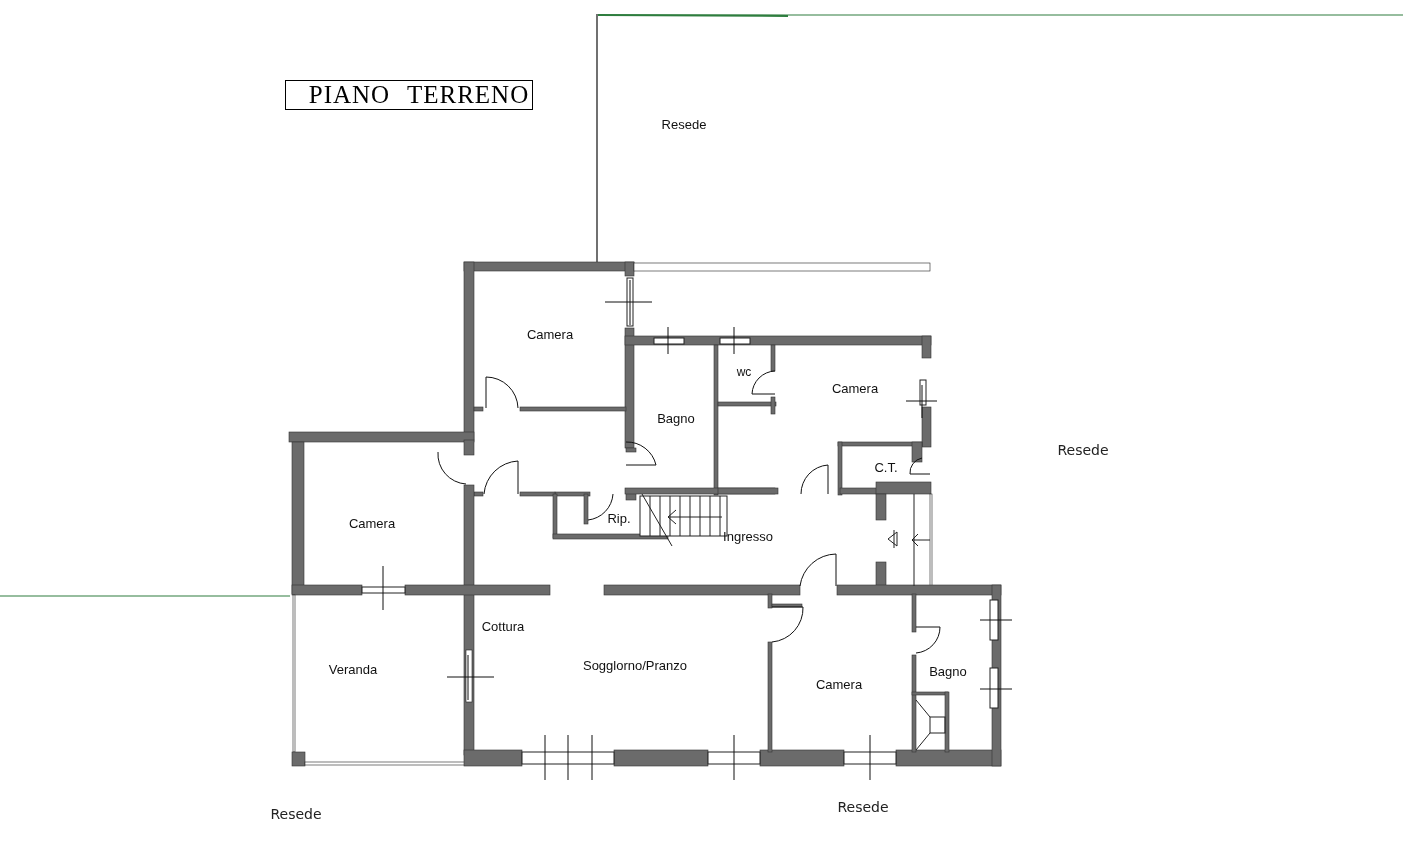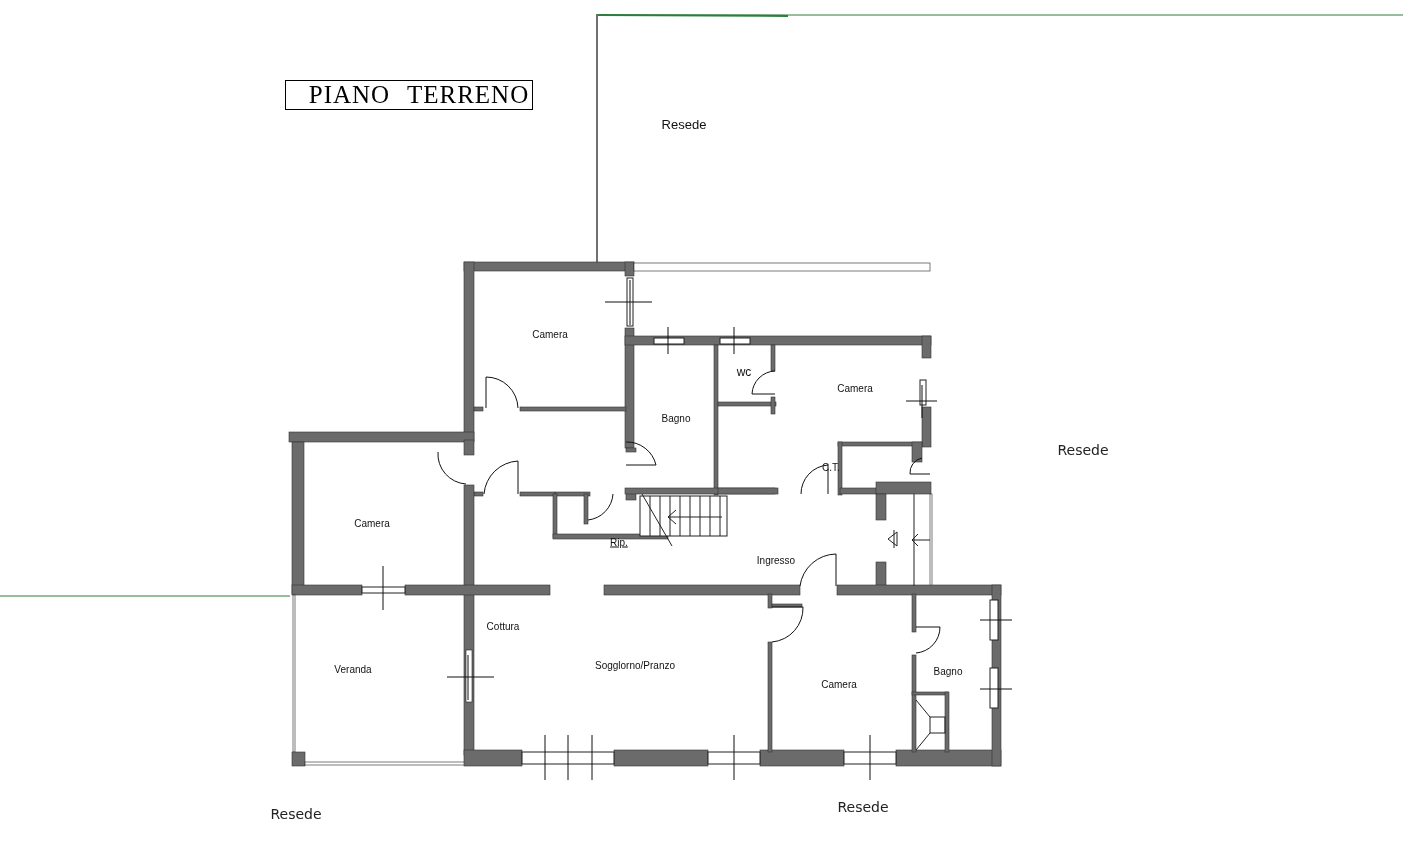--- a/index.html
+++ b/index.html
@@ -4,21 +4,21 @@
 <style>
   html, body { margin: 0; padding: 0; background: #ffffff; }
   body { width: 1403px; height: 850px; position: relative; overflow: hidden; font-family: "Liberation Sans", sans-serif; }
   #plan { position: absolute; left: 0; top: 0; }
   .title-box {
     position: absolute; left: 285px; top: 80px; width: 248px; height: 30px;
     border: 1px solid #000; box-sizing: border-box;
     font-family: "Liberation Serif", serif; font-size: 25px; letter-spacing: 1px;
     line-height: 28px; text-align: center; color: #000; word-spacing: 10px; padding-left: 20px;
   }
-  .lbl { position: absolute; font-family: "Liberation Sans", sans-serif; font-size: 10px; color: #111; white-space: nowrap; transform: translate(-50%, -50%); }
+  .lbl { position: absolute; font-family: "Liberation Sans", sans-serif; font-size: 13px; color: #111; white-space: nowrap; transform: translate(-50%, -50%); }
   .lbl.ext { font-family: "DejaVu Sans", sans-serif; font-size: 14px; color: #222; }
 </style>
 </head>
 <body>
 
 <div class="title-box">PIANO TERRENO</div>
 
 <svg id="plan" width="1403" height="850" viewBox="0 0 1403 850">
 
   <g stroke="#2e7d3e" stroke-width="1.2" fill="none">
@@ -170,24 +170,24 @@
     <rect x="930" y="717" width="15" height="16"></rect>
     <line x1="916" y1="700" x2="930" y2="717"></line>
     <line x1="916" y1="750" x2="930" y2="733"></line>
   </g>
 </svg>
 
 <div class="lbl" style="left:550px;top:334px;">Camera</div>
 <div class="lbl" style="left:676px;top:418px;">Bagno</div>
 <div class="lbl" style="left:744px;top:372px;font-size:12px;text-align:center;">wc</div>
 <div class="lbl" style="left:855px;top:388px;">Camera</div>
-<div class="lbl" style="left:831px;top:467px;">C.T.</div>
+<div class="lbl" style="left:886px;top:467px;">C.T.</div>
 <div class="lbl" style="left:372px;top:523px;">Camera</div>
-<div class="lbl" style="left:619px;top:542px;text-decoration:underline;">Rip.</div>
-<div class="lbl" style="left:748px;top:560px;margin-left:28px;">Ingresso</div>
+<div class="lbl" style="left:619px;top:518px;">Rip.</div>
+<div class="lbl" style="left:748px;top:536px;">Ingresso</div>
 <div class="lbl" style="left:503px;top:626px;text-align:center;">Cottura</div>
 <div class="lbl" style="left:353px;top:669px;">Veranda</div>
 <div class="lbl" style="left:635px;top:665px;text-align:right;">Sogglorno/Pranzo</div>
 <div class="lbl" style="left:839px;top:684px;">Camera</div>
 <div class="lbl" style="left:948px;top:671px;">Bagno</div>
 
 <div class="lbl" style="left:684px;top:124px;font-size:13px;">Resede</div>
 <div class="lbl ext" style="left:1083px;top:450px;">Resede</div>
 <div class="lbl ext" style="left:296px;top:814px;">Resede</div>
 <div class="lbl ext" style="left:863px;top:807px;">Resede</div>

